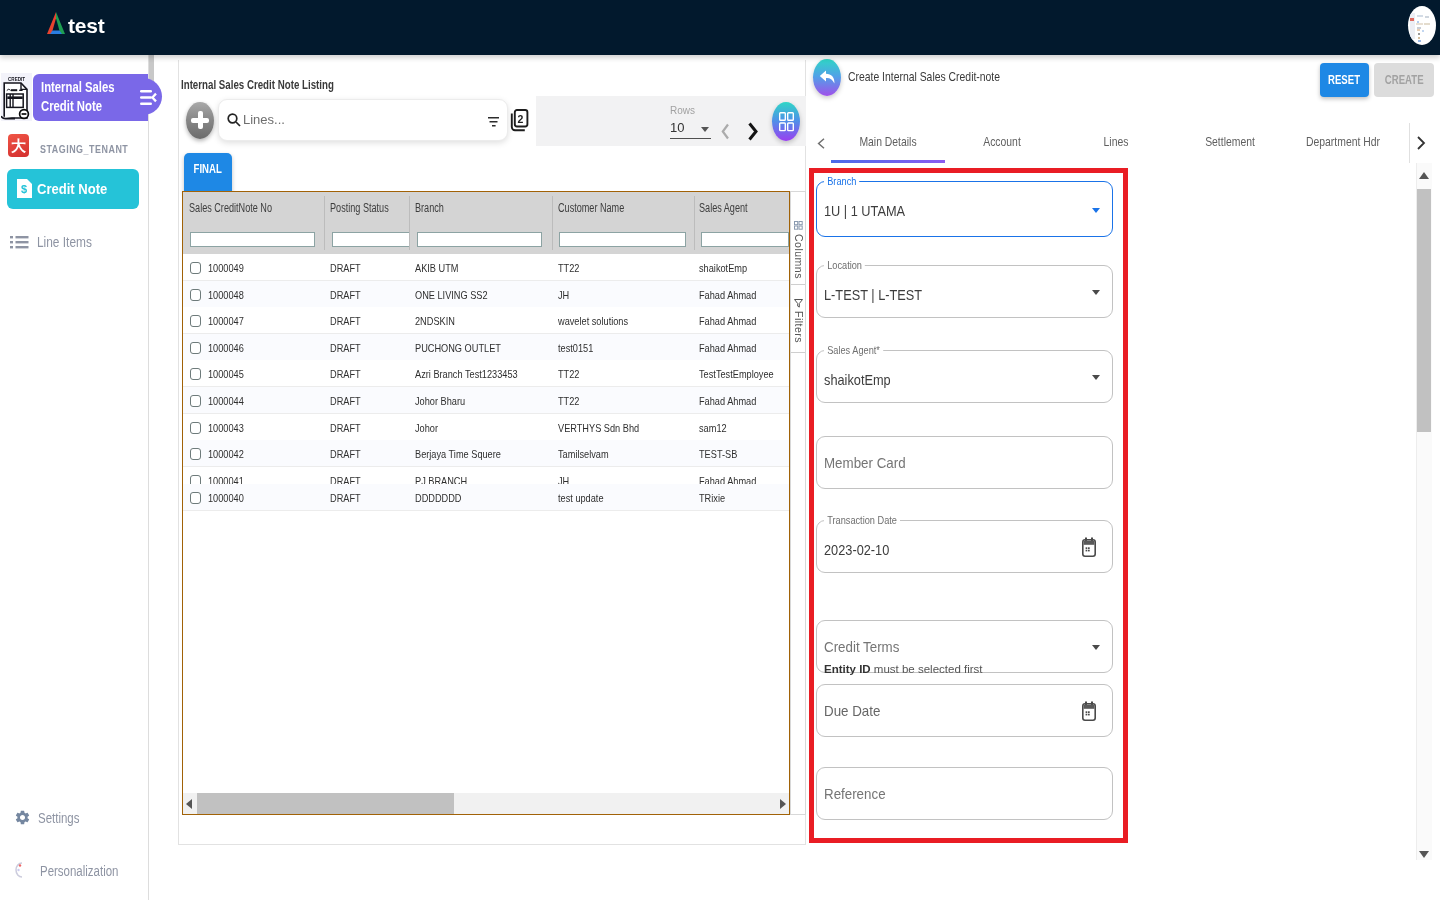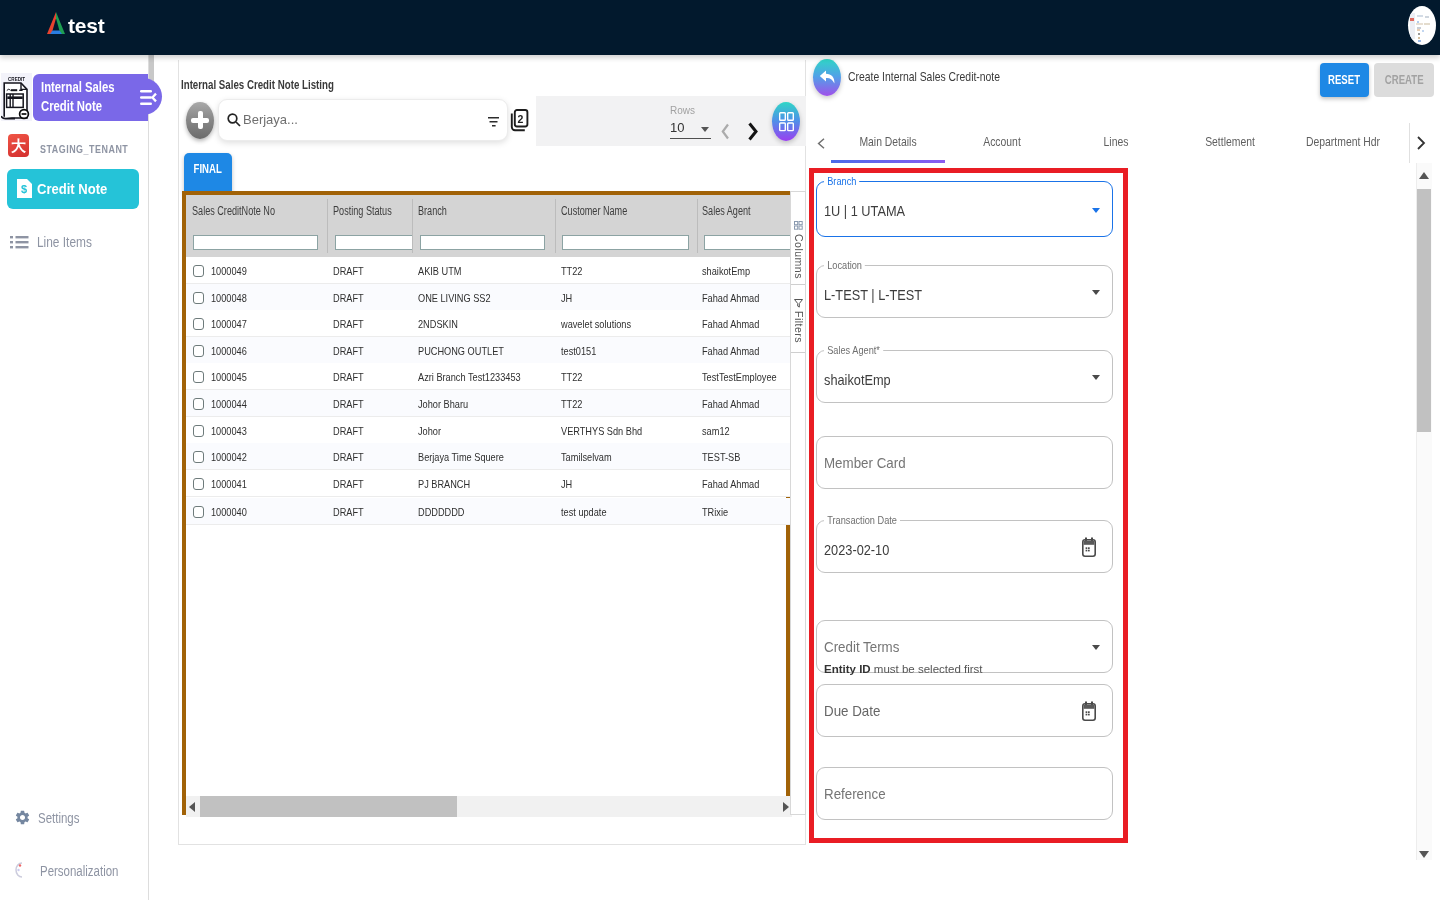--- a/index.html
+++ b/index.html
@@ -52,21 +52,21 @@
 #searchbox .ph { position:absolute; left:24px; top:12px; font-size:13px; color:#6f6f6f; }
 #rows-label { position:absolute; left:670px; top:105px; font-size:10px; color:#a2a2a2; }
 #rows-val { position:absolute; left:670px; top:120px; width:41px; font-size:13px; color:#333;
   border-bottom:1.5px solid #4f4f4f; height:19px; }
 #final-btn { position:absolute; left:184px; top:153px; width:48px; height:44px; background:#1e88e5;
   border-radius:5px; color:#fff; font-size:12px; font-weight:bold; text-align:center; line-height:32px;
   box-shadow:0 2px 4px rgba(0,0,0,0.25); }
 
 
 #tablewrap { position:absolute; left:182px; top:191px; width:608px; height:624px;
-  border:4px solid #a16207; background:#fff; }
+  border:1px solid #a16207; background:#fff; }
 #thead { position:absolute; left:0; top:0; width:606px; height:30px; background:#d4d4d4; }
 #tfilter { position:absolute; left:0; top:30px; width:606px; height:32px; background:#d4d4d4; }
 .hcell { position:absolute; top:9px; font-size:12.3px; color:#3d3d3d; transform:scaleX(0.74); transform-origin:0 50%; }
 .fcell { position:absolute; top:10px; height:15px; background:#fff; border:1px solid #8ca3a3; }
 .trow { position:absolute; left:0; width:606px; height:27px; border-bottom:1px solid #ececec; background:#fff; }
 .trow.alt { background:#fafbfe; }
 .trow .cb { position:absolute; left:7px; top:8px; width:11px; height:12px; border:1.4px solid #6e7b7b; border-radius:3px; background:#fff; }
 .trow span { position:absolute; top:7px; font-size:11.8px; color:#2f2f2f; transform:scaleX(0.78); transform-origin:0 50%; }
 .c1 { left:25px; } .c2 { left:147px; } .c3 { left:232px; } .c4 { left:375px; } .c5 { left:516px; }
 .hsep { position:absolute; top:4px; width:1px; height:54px; background:#bcbcbc; }
@@ -223,21 +223,21 @@
 <div id="toolbar-grey"></div>
 <div id="plusbtn">
     <div class="h"></div>
     <div class="v"></div>
   </div>
 <div id="searchbox">
   <svg class="abs" style="left:8px; top:13px;" width="14" height="14" viewBox="0 0 14 14">
     <circle cx="5.5" cy="5.5" r="4.3" fill="none" stroke="#222" stroke-width="1.7"></circle>
     <line x1="9" y1="9" x2="13" y2="13" stroke="#222" stroke-width="1.7"></line>
   </svg>
-  <div class="ph">Berjaya...</div>
+  <div class="ph">Lines...</div>
   <svg class="abs" style="left:269px; top:17px;" width="12" height="11" viewBox="0 0 12 11">
     <rect x="0" y="0" width="11" height="1.5" fill="#2c2c2c"></rect>
     <rect x="1.5" y="4" width="8" height="1.5" fill="#2c2c2c"></rect>
     <rect x="4" y="8" width="3.6" height="1.5" fill="#2c2c2c"></rect>
   </svg>
 </div>
 <svg class="abs" style="left:510px; top:109px;" width="20" height="24" viewBox="0 0 20 24">
   <rect x="4.8" y="1" width="12.6" height="16.5" rx="2.2" fill="none" stroke="#1d1d1d" stroke-width="1.9"></rect>
   <path d="M1.8 4.5 v13.5 a3.2 3.2 0 0 0 3.2 3.2 h9.8" fill="none" stroke="#1d1d1d" stroke-width="1.9"></path>
   <text x="7.6" y="13.5" font-size="10.5" font-weight="bold" fill="#1d1d1d">2</text>
@@ -348,21 +348,21 @@
       <span class="c5">TEST-SB</span>
     </div>
     <div class="trow" style="top: 274.8px;">
       <div class="cb"></div>
       <span class="c1">1000041</span>
       <span class="c2">DRAFT</span>
       <span class="c3">PJ BRANCH</span>
       <span class="c4">JH</span>
       <span class="c5">Fahad Ahmad</span>
     </div>
-    <div class="trow alt" style="top: 303px;">
+    <div class="trow alt" style="top: 292px;">
       <div class="cb"></div>
       <span class="c1">1000040</span>
       <span class="c2">DRAFT</span>
       <span class="c3">DDDDDDD</span>
       <span class="c4">test update</span>
       <span class="c5">TRixie</span>
     </div>
     <div id="hscroll">
       <div class="arrow" style="left:3px; top:5.5px; border-top:5px solid transparent; border-bottom:5px solid transparent; border-right:6px solid #555;"></div>
       <div id="hthumb" style="left:14px; width:257px;"></div>

